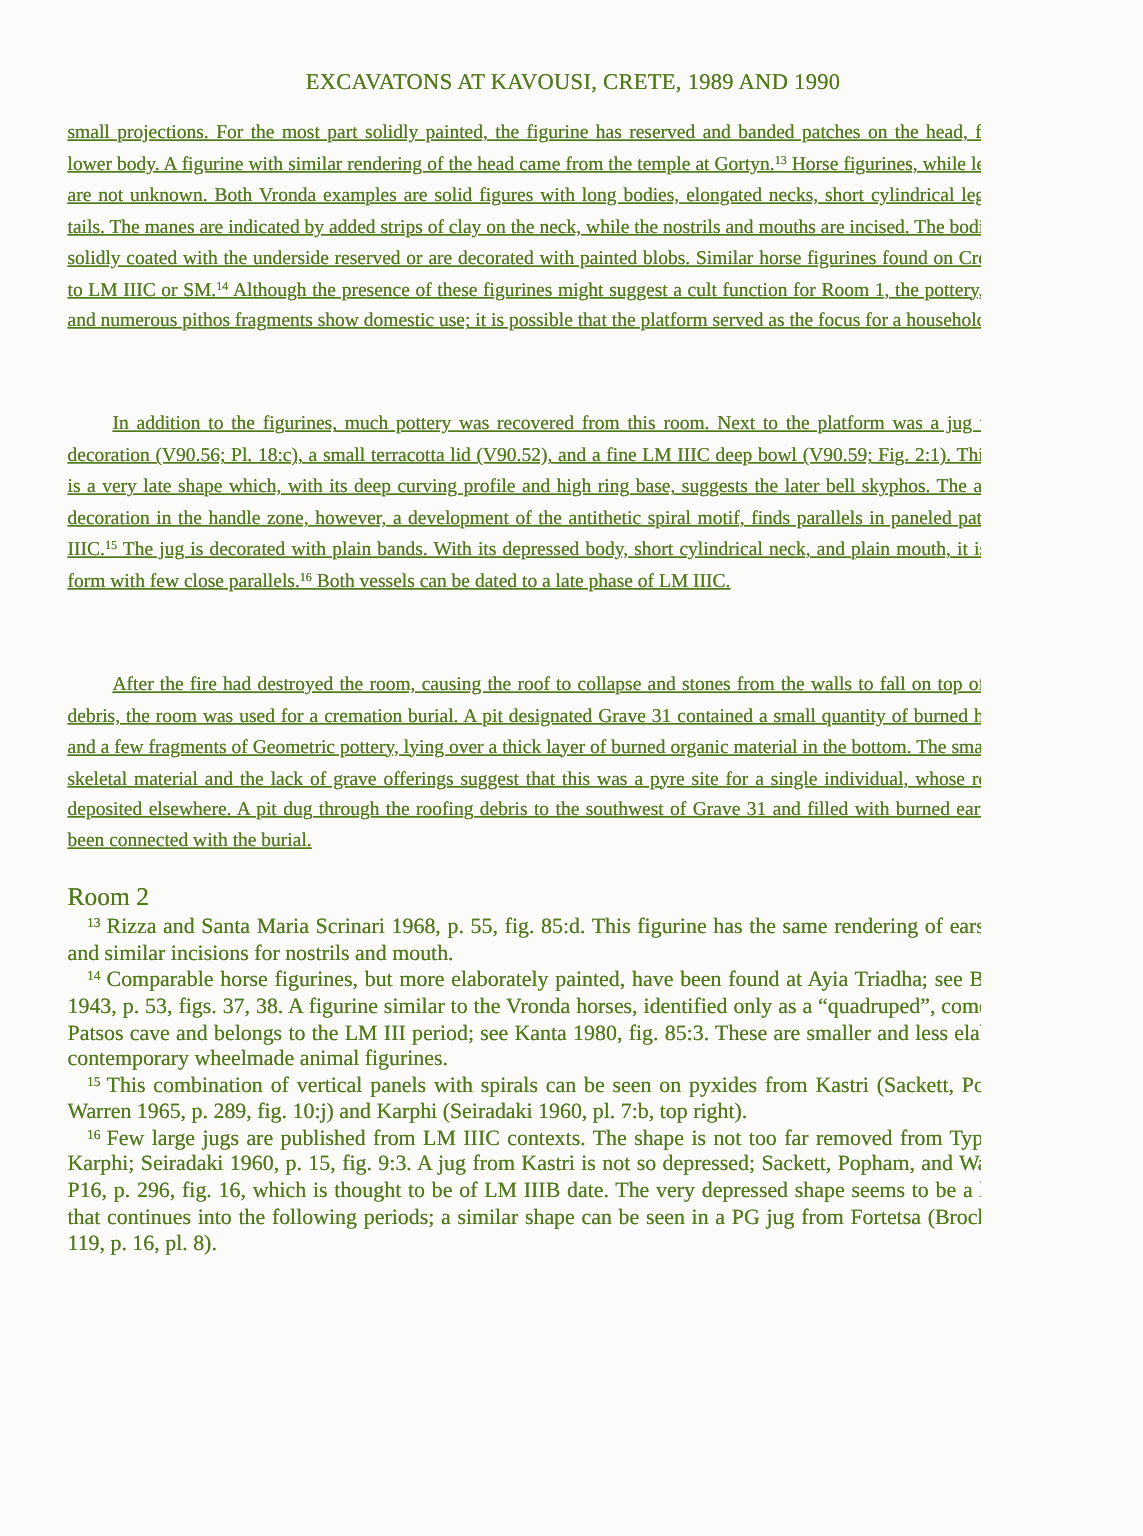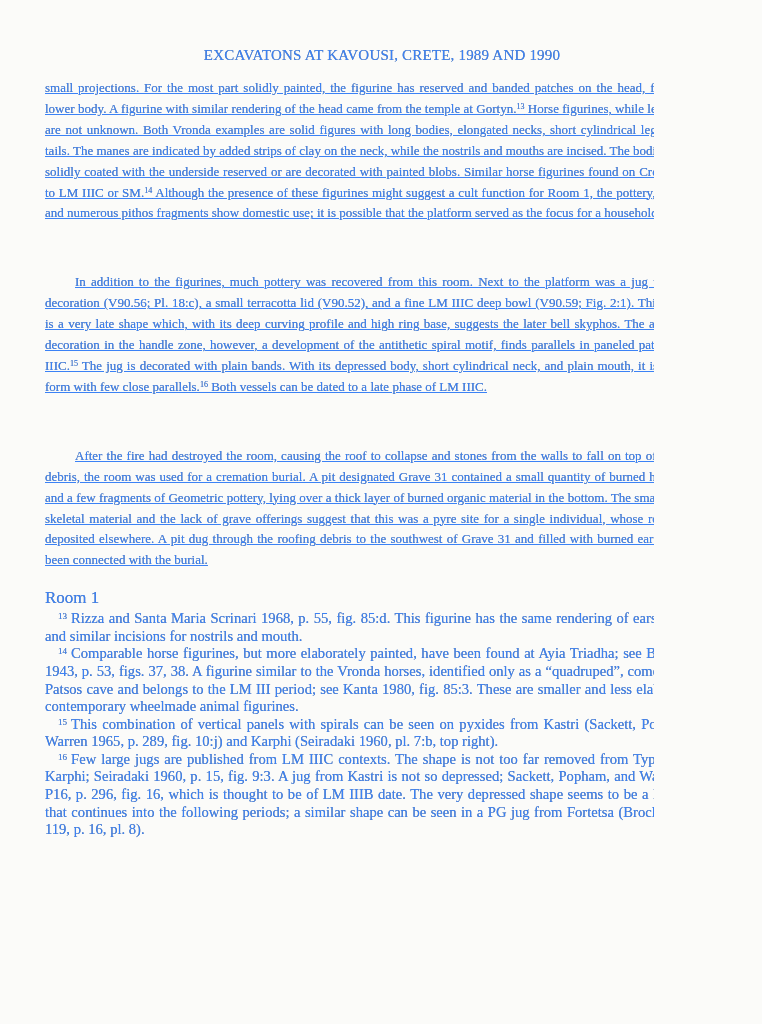--- a/index.html
+++ b/index.html
@@ -5,21 +5,21 @@
   html, body {
     margin: 0;
     padding: 0;
     background: #fbfbf9;
   }
   .page {
     position: relative;
     width: 654px;
     height: 1024px;
     background: #fbfbf9;
-    color: #3b82f6;
+    color: #4d7c0f;
     font-family: "Liberation Serif", "DejaVu Serif", serif;
     overflow: hidden;
     text-shadow: 0 0 0.4px rgba(20,20,20,0.55);
   }
   .content {
     position: absolute;
     left: 45px;
     top: 46px;
     width: 674px;
   }
@@ -74,21 +74,21 @@
 <div class="page">
   <div class="content">
     <div class="running-head">
       <span class="head-title">EXCAVATONS AT KAVOUSI, CRETE, 1989 AND 1990</span>
       <span class="page-num">53</span>
     </div>
     <div id="body-content" class="body-text">
         <p class="para">small projections. For the most part solidly painted, the figurine has reserved and banded patches on the head, forelegs, and lower body. A figurine with similar rendering of the head came from the temple at Gortyn.<sup class="fn">13</sup> Horse figurines, while less common, are not unknown. Both Vronda examples are solid figures with long bodies, elongated necks, short cylindrical legs, and short tails. The manes are indicated by added strips of clay on the neck, while the nostrils and mouths are incised. The bodies are either solidly coated with the underside reserved or are decorated with painted blobs. Similar horse figurines found on Crete are dated to LM IIIC or SM.<sup class="fn">14</sup> Although the presence of these figurines might suggest a cult function for Room 1, the pottery, stone tools, and numerous pithos fragments show domestic use; it is possible that the platform served as the focus for a household cult.</p>
         <p class="para indent">In addition to the figurines, much pottery was recovered from this room. Next to the platform was a jug with banded decoration (V90.56; Pl. 18:c), a small terracotta lid (V90.52), and a fine LM IIIC deep bowl (V90.59; Fig. 2:1). This deep bowl is a very late shape which, with its deep curving profile and high ring base, suggests the later bell skyphos. The asymmetrical decoration in the handle zone, however, a development of the antithetic spiral motif, finds parallels in paneled patterns of LM IIIC.<sup class="fn">15</sup> The jug is decorated with plain bands. With its depressed body, short cylindrical neck, and plain mouth, it is an unusual form with few close parallels.<sup class="fn">16</sup> Both vessels can be dated to a late phase of LM IIIC.</p>
         <p class="para indent">After the fire had destroyed the room, causing the roof to collapse and stones from the walls to fall on top of the roofing debris, the room was used for a cremation burial. A pit designated Grave 31 contained a small quantity of burned human bones and a few fragments of Geometric pottery, lying over a thick layer of burned organic material in the bottom. The small amount of skeletal material and the lack of grave offerings suggest that this was a pyre site for a single individual, whose remains were deposited elsewhere. A pit dug through the roofing debris to the southwest of Grave 31 and filled with burned earth may have been connected with the burial.</p>
-        <div class="section-heading">Room 1</div>
+        <div class="section-heading">Room 2</div>
       </div>
     <div id="footnotes" class="footnotes">
         <p class="footnote"><sup class="fn">13</sup>Rizza and Santa Maria Scrinari 1968, p. 55, fig. 85:d. This figurine has the same rendering of ears and horns and similar incisions for nostrils and mouth.</p>
         <p class="footnote"><sup class="fn">14</sup>Comparable horse figurines, but more elaborately painted, have been found at Ayia Triadha; see Banti 1941–1943, p. 53, figs. 37, 38. A figurine similar to the Vronda horses, identified only as a “quadruped”, comes from the Patsos cave and belongs to the LM III period; see Kanta 1980, fig. 85:3. These are smaller and less elaborate than contemporary wheelmade animal figurines.</p>
         <p class="footnote"><sup class="fn">15</sup>This combination of vertical panels with spirals can be seen on pyxides from Kastri (Sackett, Popham, and Warren 1965, p. 289, fig. 10:j) and Karphi (Seiradaki 1960, pl. 7:b, top right).</p>
         <p class="footnote"><sup class="fn">16</sup>Few large jugs are published from LM IIIC contexts. The shape is not too far removed from Type 3 jugs at Karphi; Seiradaki 1960, p. 15, fig. 9:3. A jug from Kastri is not so depressed; Sackett, Popham, and Warren 1965, P16, p. 296, fig. 16, which is thought to be of LM IIIB date. The very depressed shape seems to be a late feature that continues into the following periods; a similar shape can be seen in a PG jug from Fortetsa (Brock 1957, no. 119, p. 16, pl. 8).</p>
       </div>
   </div>
 </div>
 

